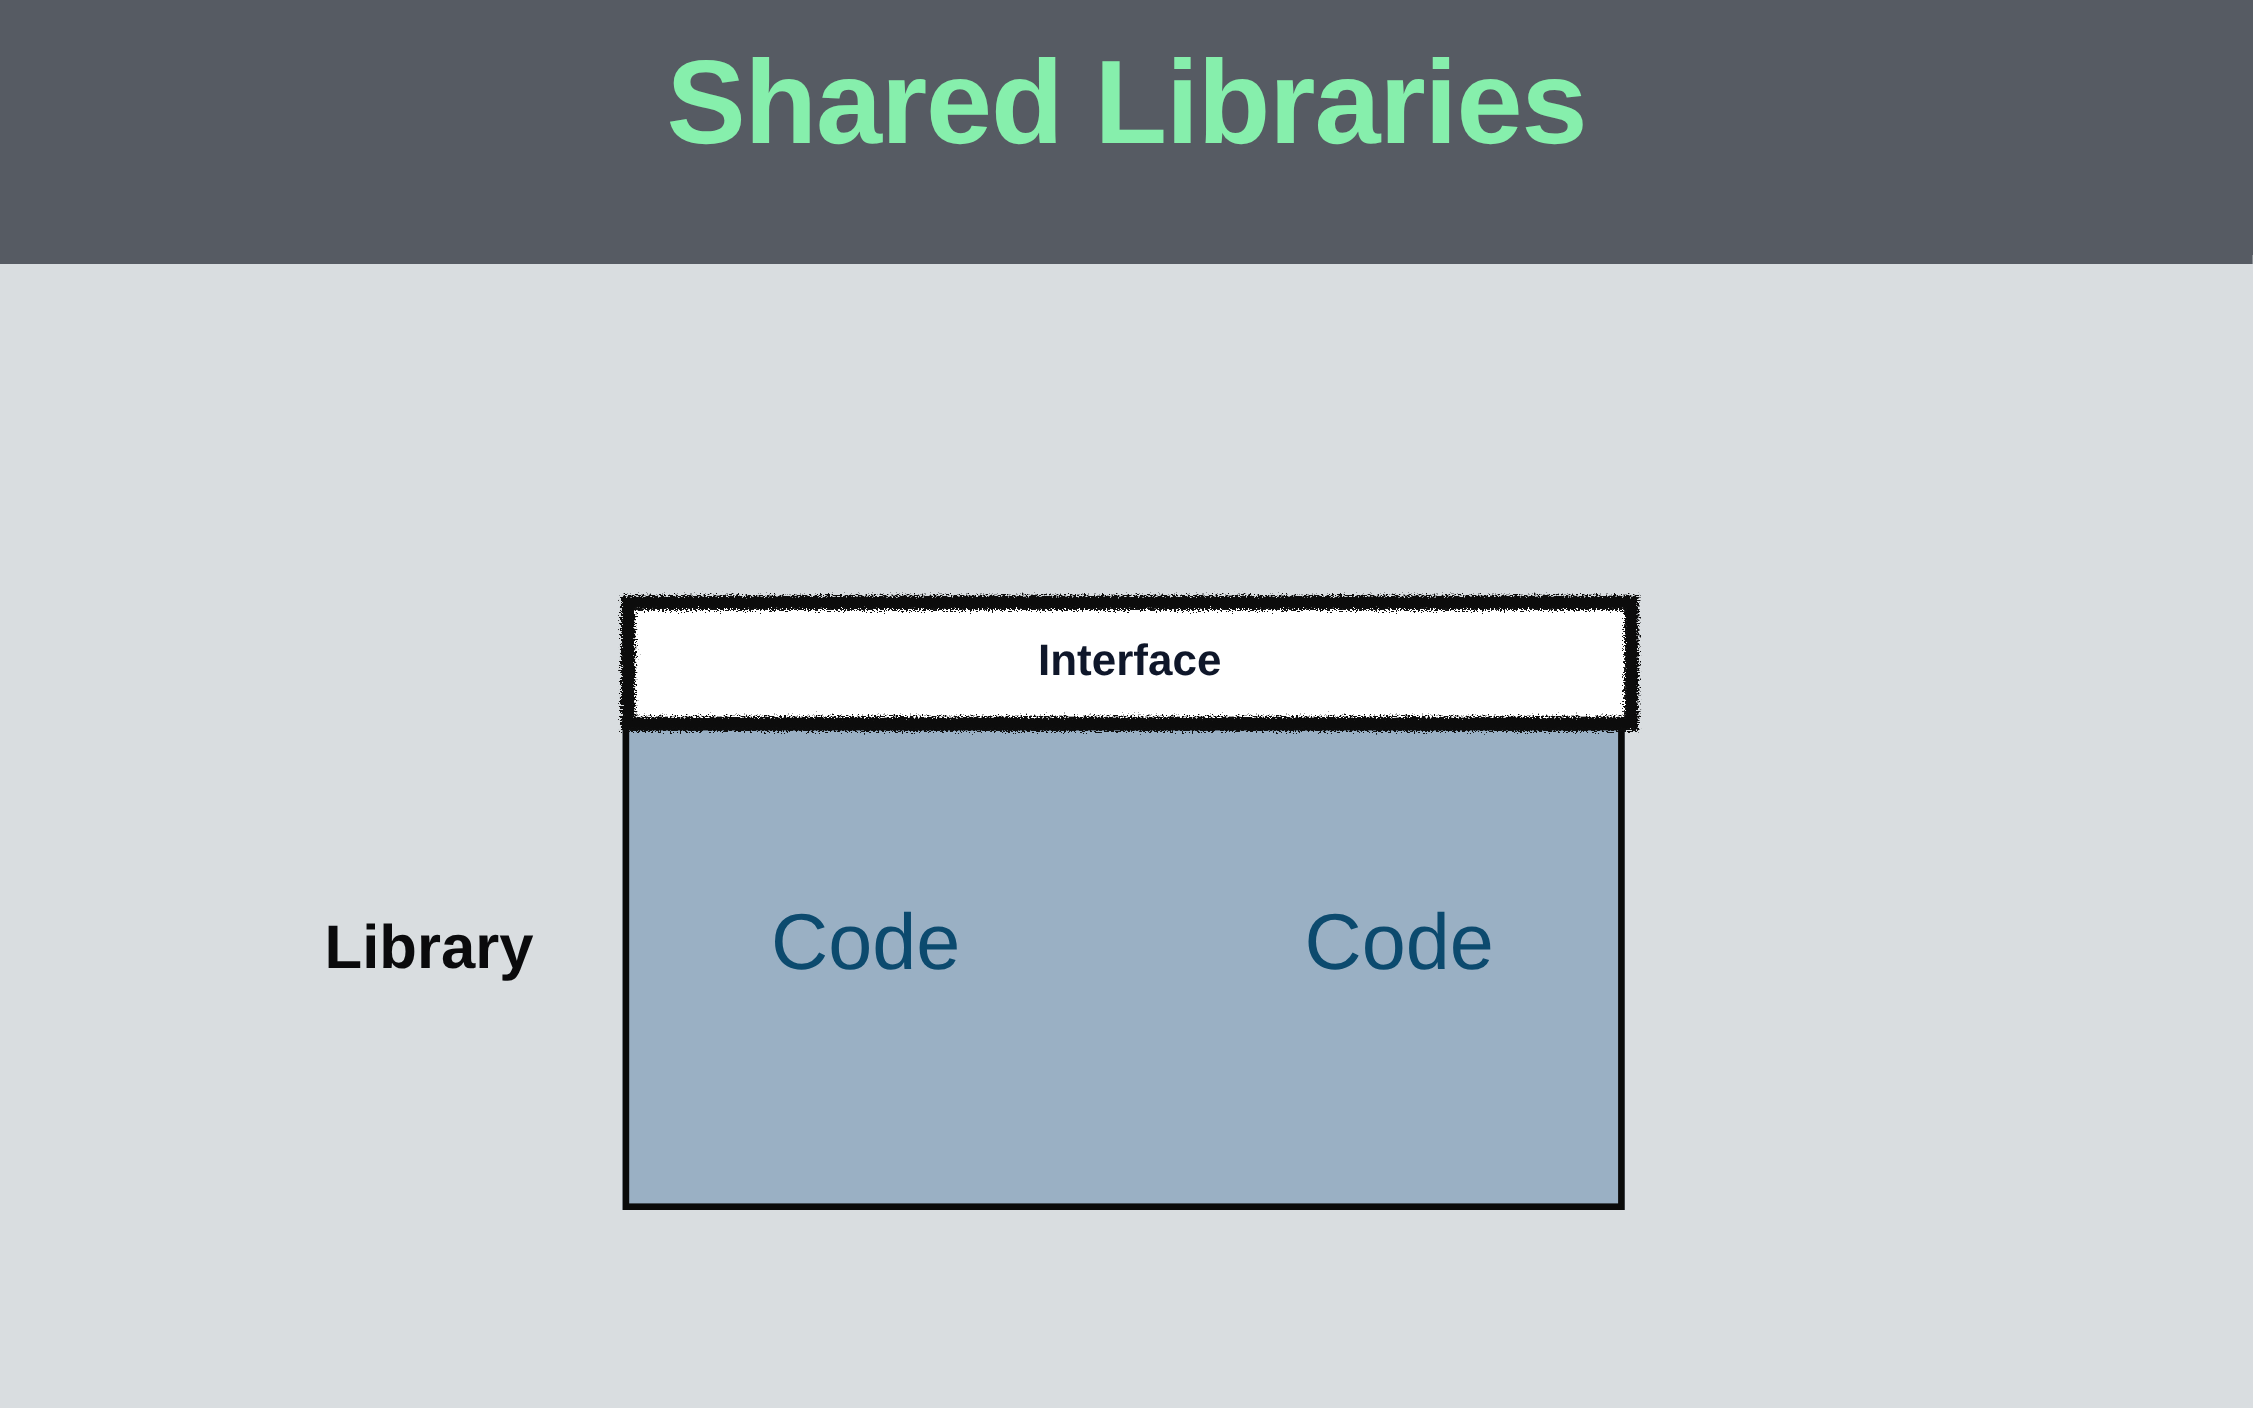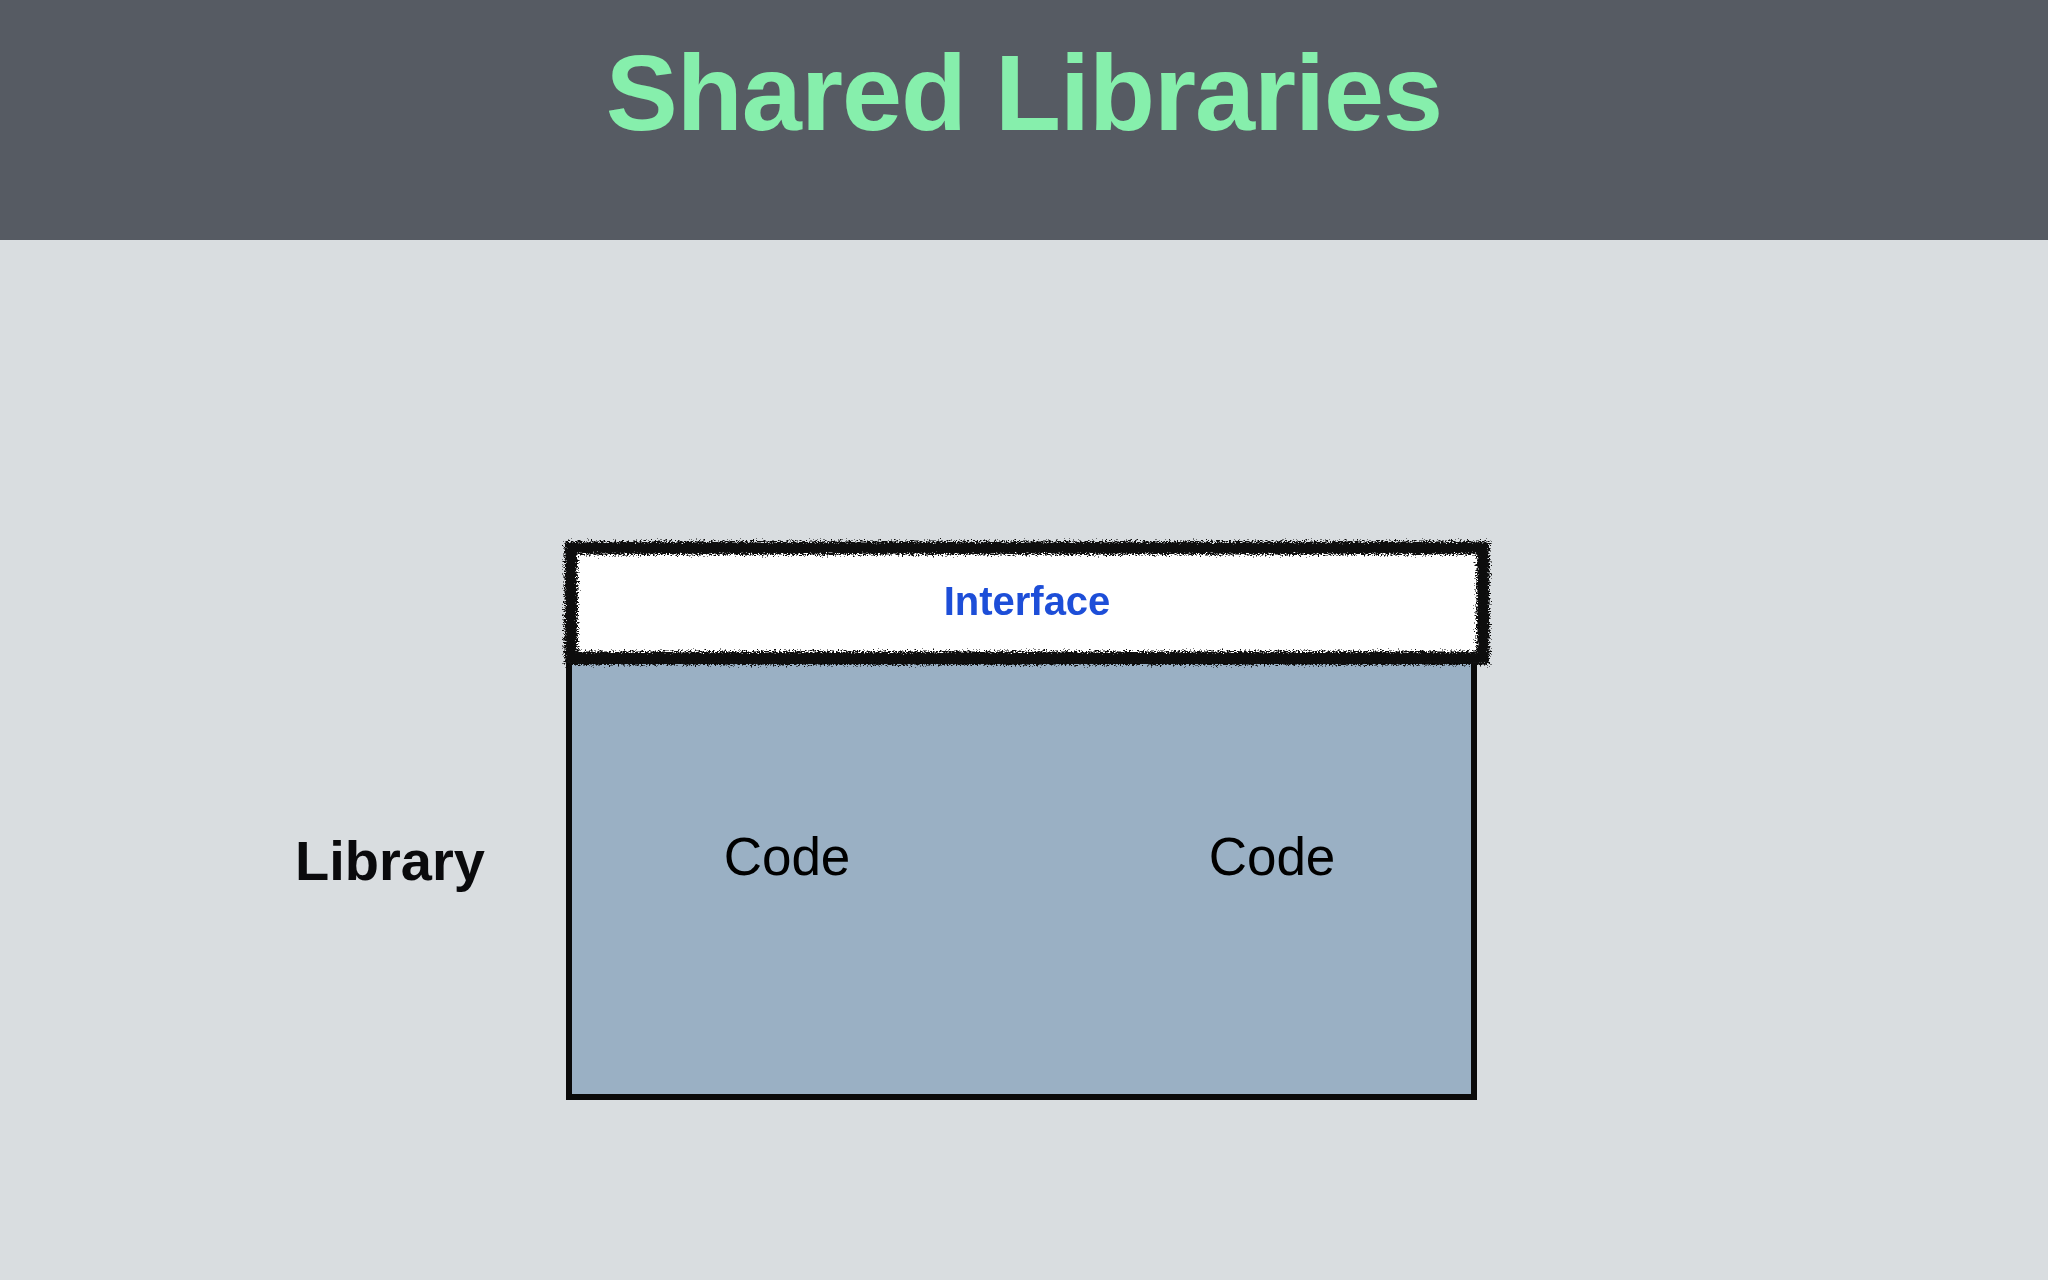--- a/index.html
+++ b/index.html
@@ -72,24 +72,24 @@
     position: absolute;
     left: 0;
     top: 0;
     width: 100%;
     height: 100%;
   }
 
   .seg-label {
     position: absolute;
     top: 158px;
-    color: #000000;
+    color: #0c4a6e;
     font-family: "Liberation Sans", sans-serif;
     font-weight: normal;
-    font-size: 53px;
+    font-size: 72px;
     line-height: 70px;
     white-space: nowrap;
   }
   .seg-code {
     left: 0;
     width: 430px;
     text-align: center;
   }
   .seg-data {
     left: 490px;
@@ -112,21 +112,21 @@
     width: 100%;
     height: 100%;
     display: block;
   }
   .interface-label {
     position: absolute;
     left: 0;
     top: 40px;
     width: 930px;
     text-align: center;
-    color: #1d4ed8;
+    color: #0f172a;
     font-family: "Liberation Sans", sans-serif;
     font-weight: bold;
     font-size: 40px;
     line-height: 46px;
     white-space: nowrap;
     z-index: 4;
   }
 
   
   .library-caption {

